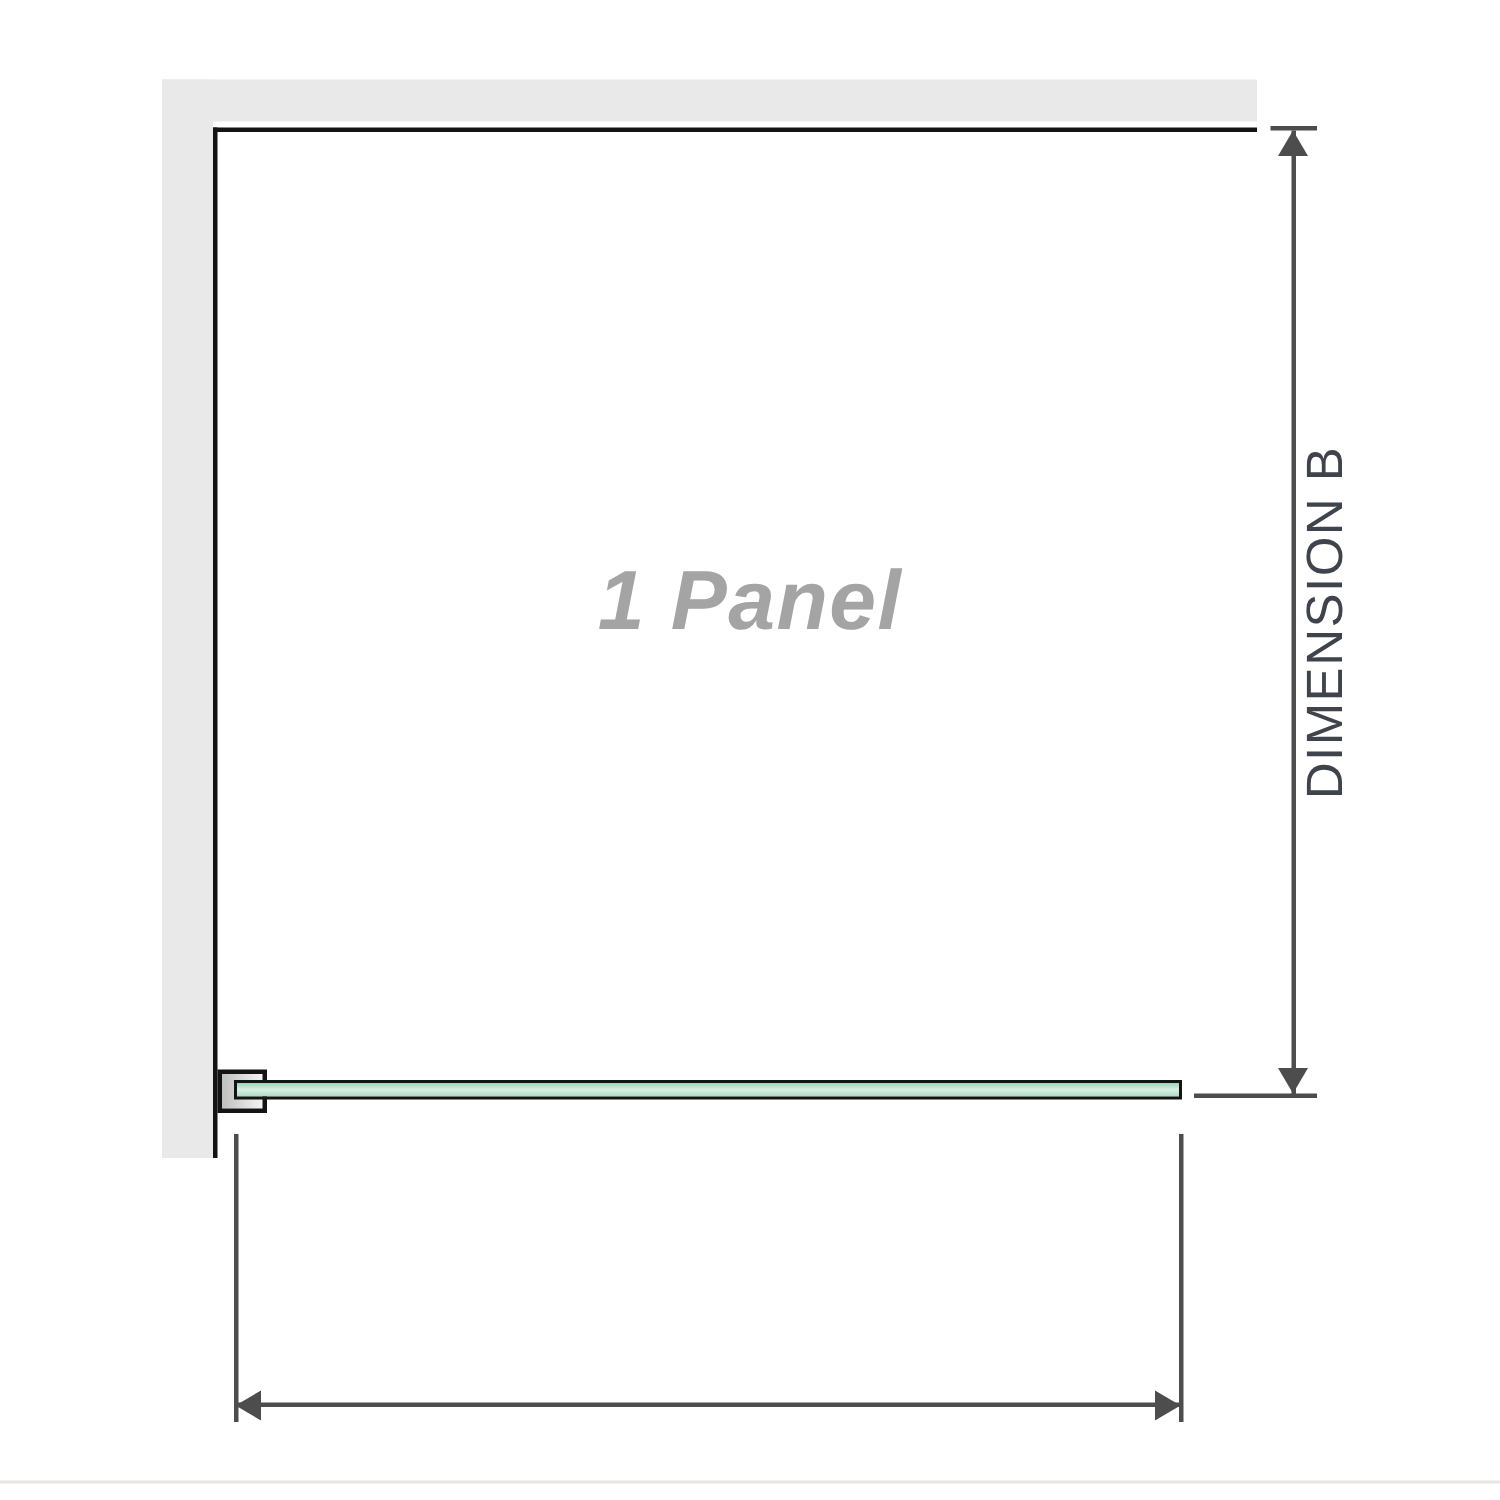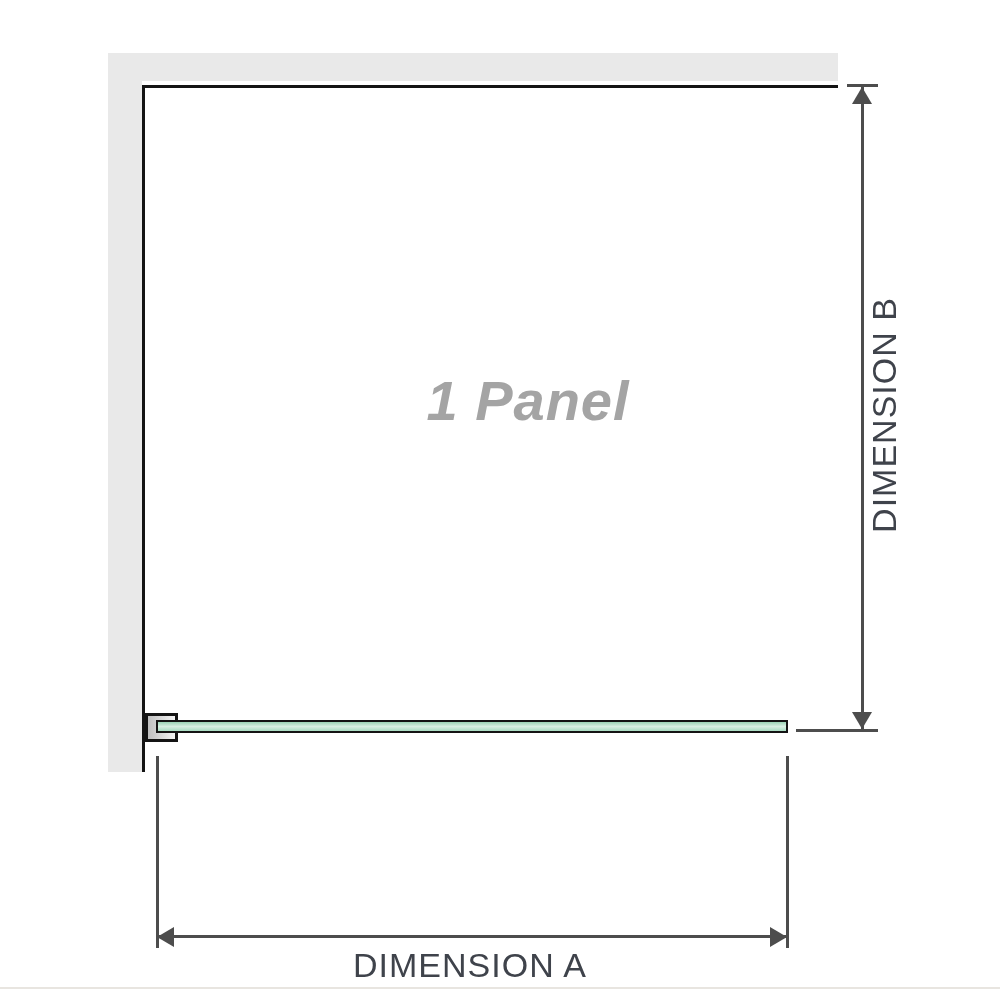--- a/index.html
+++ b/index.html
@@ -38,21 +38,20 @@
   
   .panel-label {
     left: 500px; top: 400px;
     transform: translate(-50%, -50%);
     font-size: 56px;
     font-style: italic;
     font-weight: 700;
     color: var(--panel-label);
     white-space: nowrap;
     letter-spacing: 1px;
-    margin-left: 28px;
   }
 
   
   .bracket {
     left: 145px; top: 713px; width: 33px; height: 29px;
     border: 3px solid var(--outline);
     background: linear-gradient(to right, var(--bracket-from), var(--bracket-to));
     z-index: 2;
   }
   .glass {
@@ -139,17 +138,16 @@
   <div class="abs dim dimb-line"></div>
   <div class="abs arrow arrow-up"></div>
   <div class="abs arrow arrow-down"></div>
   <div class="abs dim-label dimb-label">DIMENSION B</div>
 
   <div class="abs dim dima-ext-left"></div>
   <div class="abs dim dima-ext-right"></div>
   <div class="abs dim dima-line"></div>
   <div class="abs arrow arrow-left"></div>
   <div class="abs arrow arrow-right"></div>
-  <div class="abs dim-label dima-label">DIMENSION A</div>
 
   <div class="abs bottom-rule"></div>
 
 </div>
 
 </body></html>

